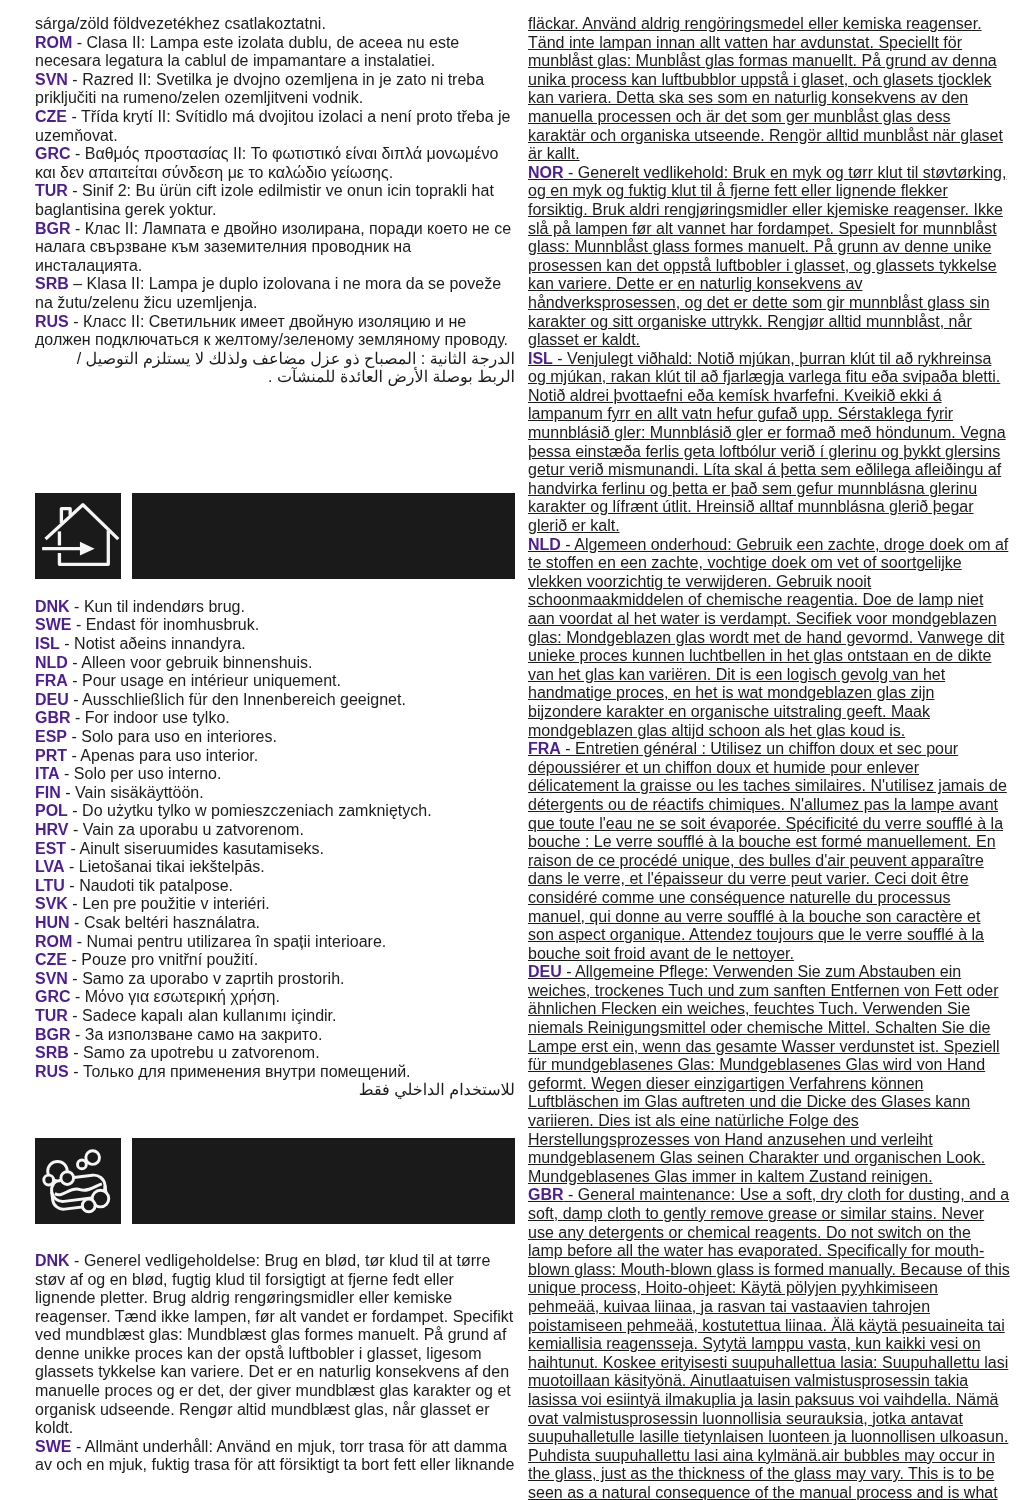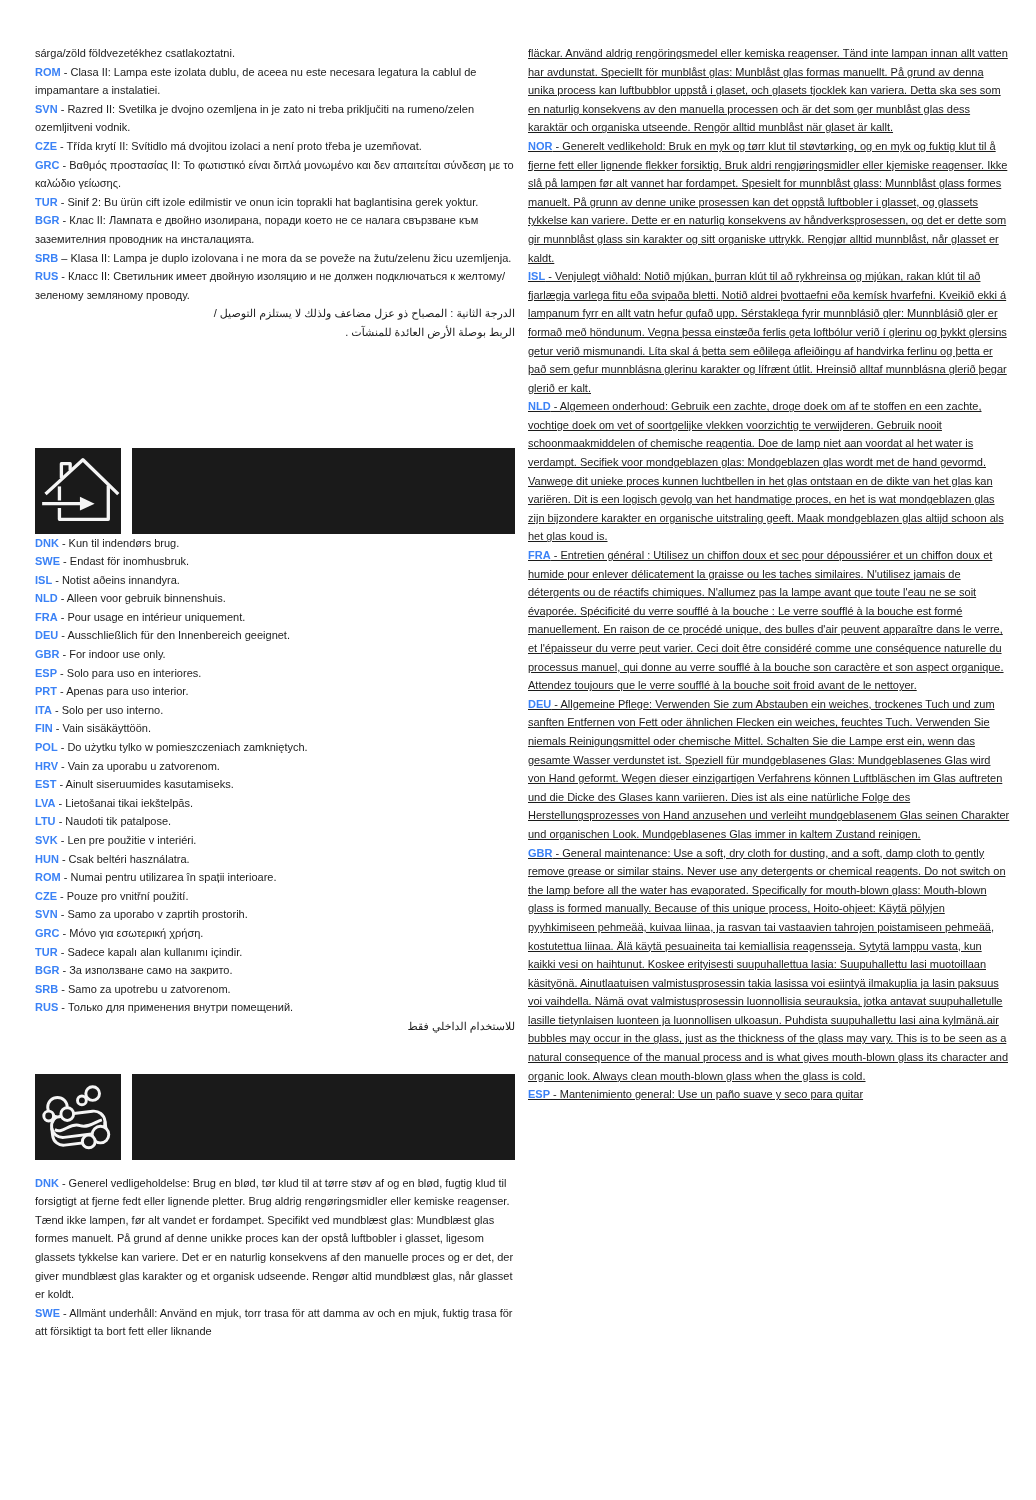--- a/index.html
+++ b/index.html
@@ -1,33 +1,33 @@
 <!DOCTYPE html>
 <html><head>
 <meta charset="utf-8">
 <style>
   html, body { margin:0; padding:0; }
   body {
     width:1036px; height:1500px; position:relative; overflow:hidden;
     background:#ffffff; color:#1c1c1c;
     font-family:"Liberation Sans", sans-serif;
   }
-  .col { position:absolute; top:44px; font-size:11px; line-height:18.6px; }
+  .col { position:absolute; top:15px; font-size:16px; line-height:18.6px; }
   .col-left  { left:35px;  width:480px; }
   .col-right { left:528px; width:482px;text-decoration:underline; }
   .para { margin:0; }
-  .code { font-weight:bold; color:#3b82f6;text-align:center; }
+  .code { font-weight:bold; color:#4c1d95;text-align:center; }
   .arabic { direction:rtl; text-align:right; }
   .icon-row { display:flex; align-items:stretch; }
   .row-indoor { margin-top:106px; }
   .row-clean  { margin-top:38px; }
   .icon-box { width:86px; height:86px; background:#1a1a1a; flex:none; }
   .icon-bar { margin-left:11px; height:86px; background:#1a1a1a; flex:1; }
-  .indoor-list { }
-  .maint { margin-top:14px; }
+  .indoor-list { margin-top:19px; }
+  .maint { margin-top:28px; }
   svg { display:block; }
 </style>
 </head>
 <body>
 
 <div class="col col-left">
 
   <div>
 
       <p class="para"><b class="code"></b><span>sárga/zöld földvezetékhez csatlakoztatni.</span></p>
@@ -79,21 +79,21 @@
 
 
       <p class="para"><b class="code">ISL</b><span> - Notist aðeins innandyra.</span></p>
 
       <p class="para"><b class="code">NLD</b><span> - Alleen voor gebruik binnenshuis.</span></p>
 
       <p class="para"><b class="code">FRA</b><span> - Pour usage en intérieur uniquement.</span></p>
 
       <p class="para"><b class="code">DEU</b><span> - Ausschließlich für den Innenbereich geeignet.</span></p>
 
-      <p class="para"><b class="code">GBR</b><span> - For indoor use only.</span></p>
+      <p class="para"><b class="code">GBR</b><span> - For indoor use tylko.</span></p>
 
       <p class="para"><b class="code">ESP</b><span> - Solo para uso en interiores.</span></p>
 
       <p class="para"><b class="code">PRT</b><span> - Apenas para uso interior.</span></p>
 
       <p class="para"><b class="code">ITA</b><span> - Solo per uso interno.</span></p>
 
       <p class="para"><b class="code">FIN</b><span> - Vain sisäkäyttöön.</span></p>
 
       <p class="para"><b class="code">POL</b><span> - Do użytku tylko w pomieszczeniach zamkniętych.</span></p>

